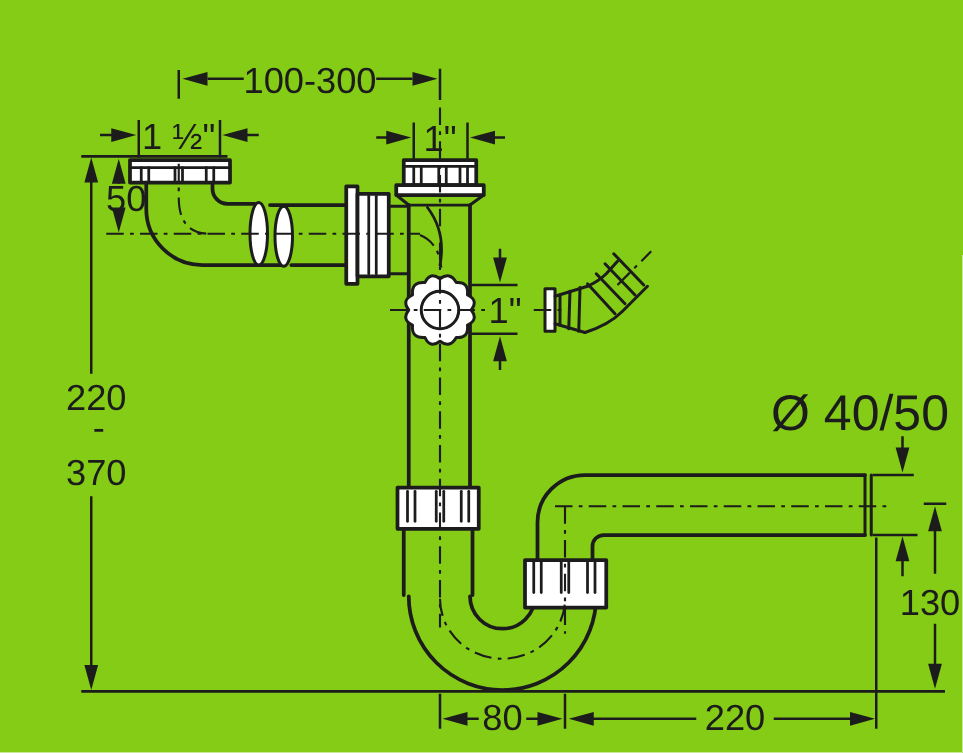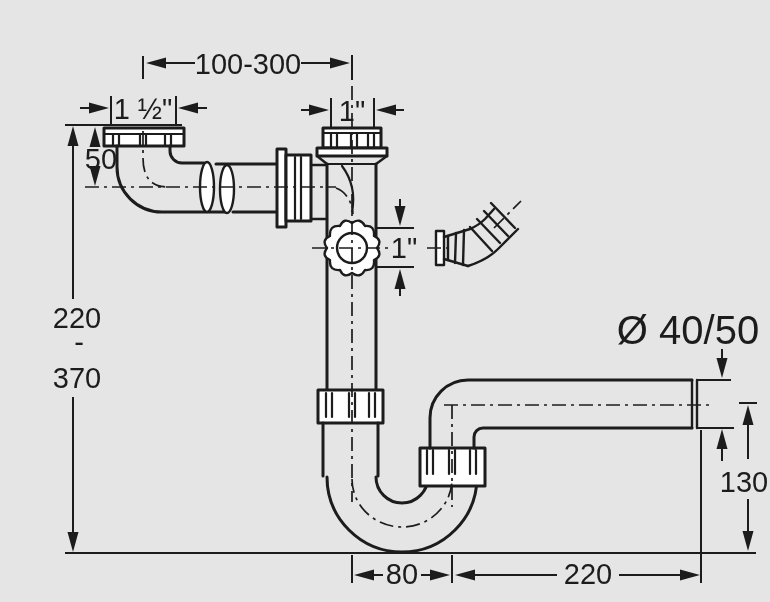--- a/index.html
+++ b/index.html
@@ -1,16 +1,16 @@
 <!DOCTYPE html>
 <html><head>
 <meta charset="utf-8">
 <style>
   html,body{margin:0;padding:0;background:#ffffff;}
-  .stage{width:770px;height:602px;position:relative;background:#e5e5e5;overflow:hidden;}
+  .stage{width:770px;height:602px;position:relative;background:#84cc16;overflow:hidden;}
   svg{display:block;}
   
   .pl{stroke:#1c1c1c;stroke-width:3;fill:none;stroke-linecap:round;stroke-linejoin:round;}
   .pl2{stroke:#1c1c1c;stroke-width:2.2;fill:none;stroke-linecap:round;}
   .pl24{stroke:#1c1c1c;stroke-width:2.4;fill:none;stroke-linecap:round;stroke-linejoin:round;}
   .fw{fill:#ffffff;}
   
   .dim{stroke:#1c1c1c;stroke-width:2;fill:none;stroke-linecap:butt;}
   .ref{stroke:#1c1c1c;stroke-width:2.2;fill:none;stroke-linecap:butt;}
   

